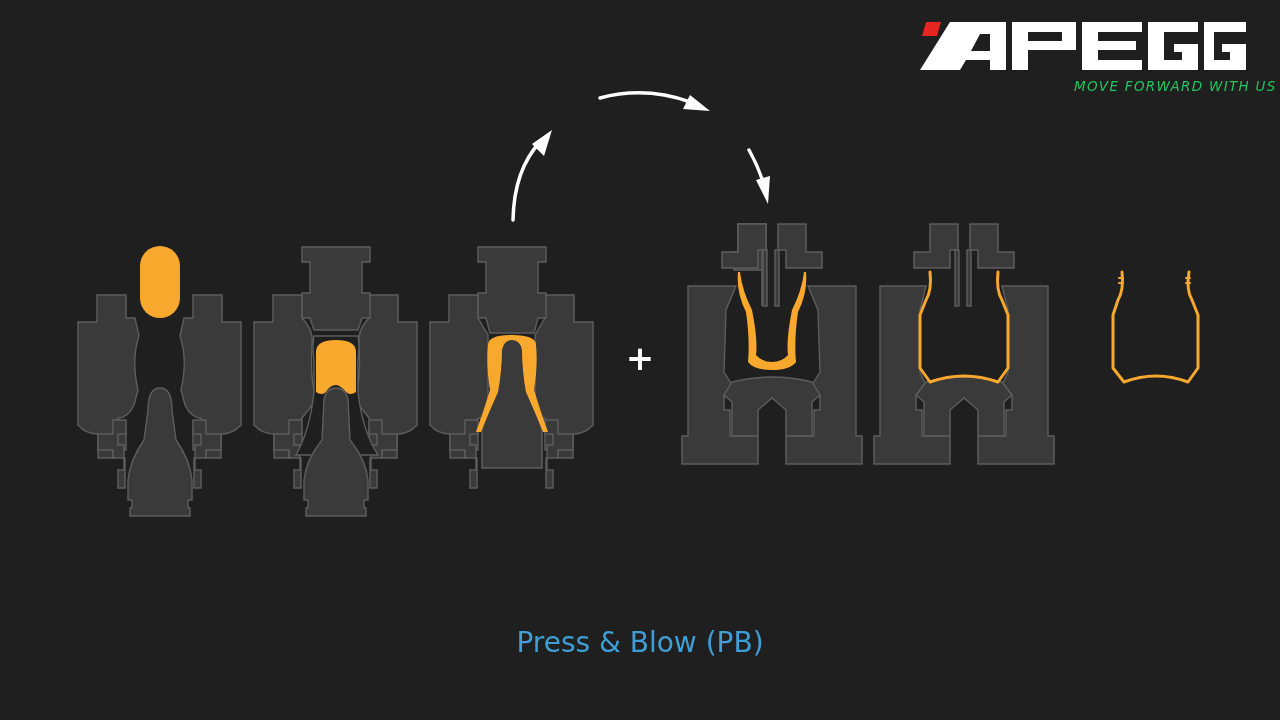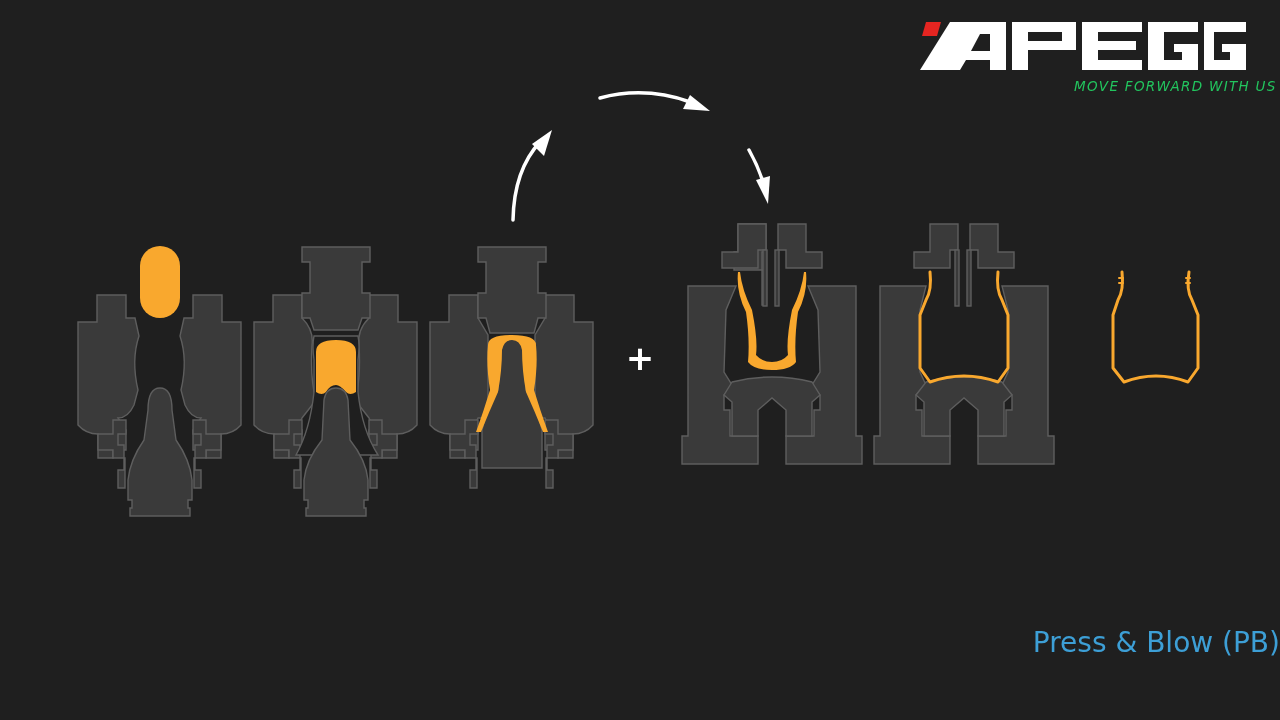--- a/index.html
+++ b/index.html
@@ -1,21 +1,21 @@
 <!DOCTYPE html>
 <html><head>
 <meta charset="utf-8">
 <style>
   html, body { margin:0; padding:0; }
   body { width:1280px; height:720px; background:#1f1f1f; position:relative; overflow:hidden; font-family:"Liberation Sans", sans-serif; }
   .logo { position:absolute; left:920px; top:18px; width:330px; height:80px; }
   .logo-svg { position:absolute; left:0; top:0; }
   .tagline { position:absolute; left:132px; top:60px; color:#22c55e; font-size:13.5px; letter-spacing:1.3px; font-style:italic; font-family:"DejaVu Sans", sans-serif; font-weight:300; white-space:nowrap;margin-left:22px; }
   .stage { position:absolute; left:0; top:0; width:1280px; height:720px; }
-  .caption { position:absolute; left:0; width:1280px; top:626px; text-align:right; color:#3d9fd6; font-size:28px; font-family:"DejaVu Sans", sans-serif; }
+  .caption { position:absolute; left:0; width:1280px; top:626px; text-align:center; color:#3d9fd6; font-size:28px; font-family:"DejaVu Sans", sans-serif; }
   .mold { fill:#3a3a3a; stroke:#5e5e5e; stroke-width:1.4; }
   .glass { fill:#f9a82e; }
   .glass-line { fill:none; stroke:#f9a82e; stroke-width:3; stroke-linejoin:round; stroke-linecap:round; }
   .cavity { fill:#1f1f1f; stroke:#5e5e5e; stroke-width:1.4; }
   .arrow { fill:none; stroke:#ffffff; stroke-width:3.5; stroke-linecap:round; }
   .arrowhead { fill:#ffffff; }
 </style>
 </head>
 <body>
 

